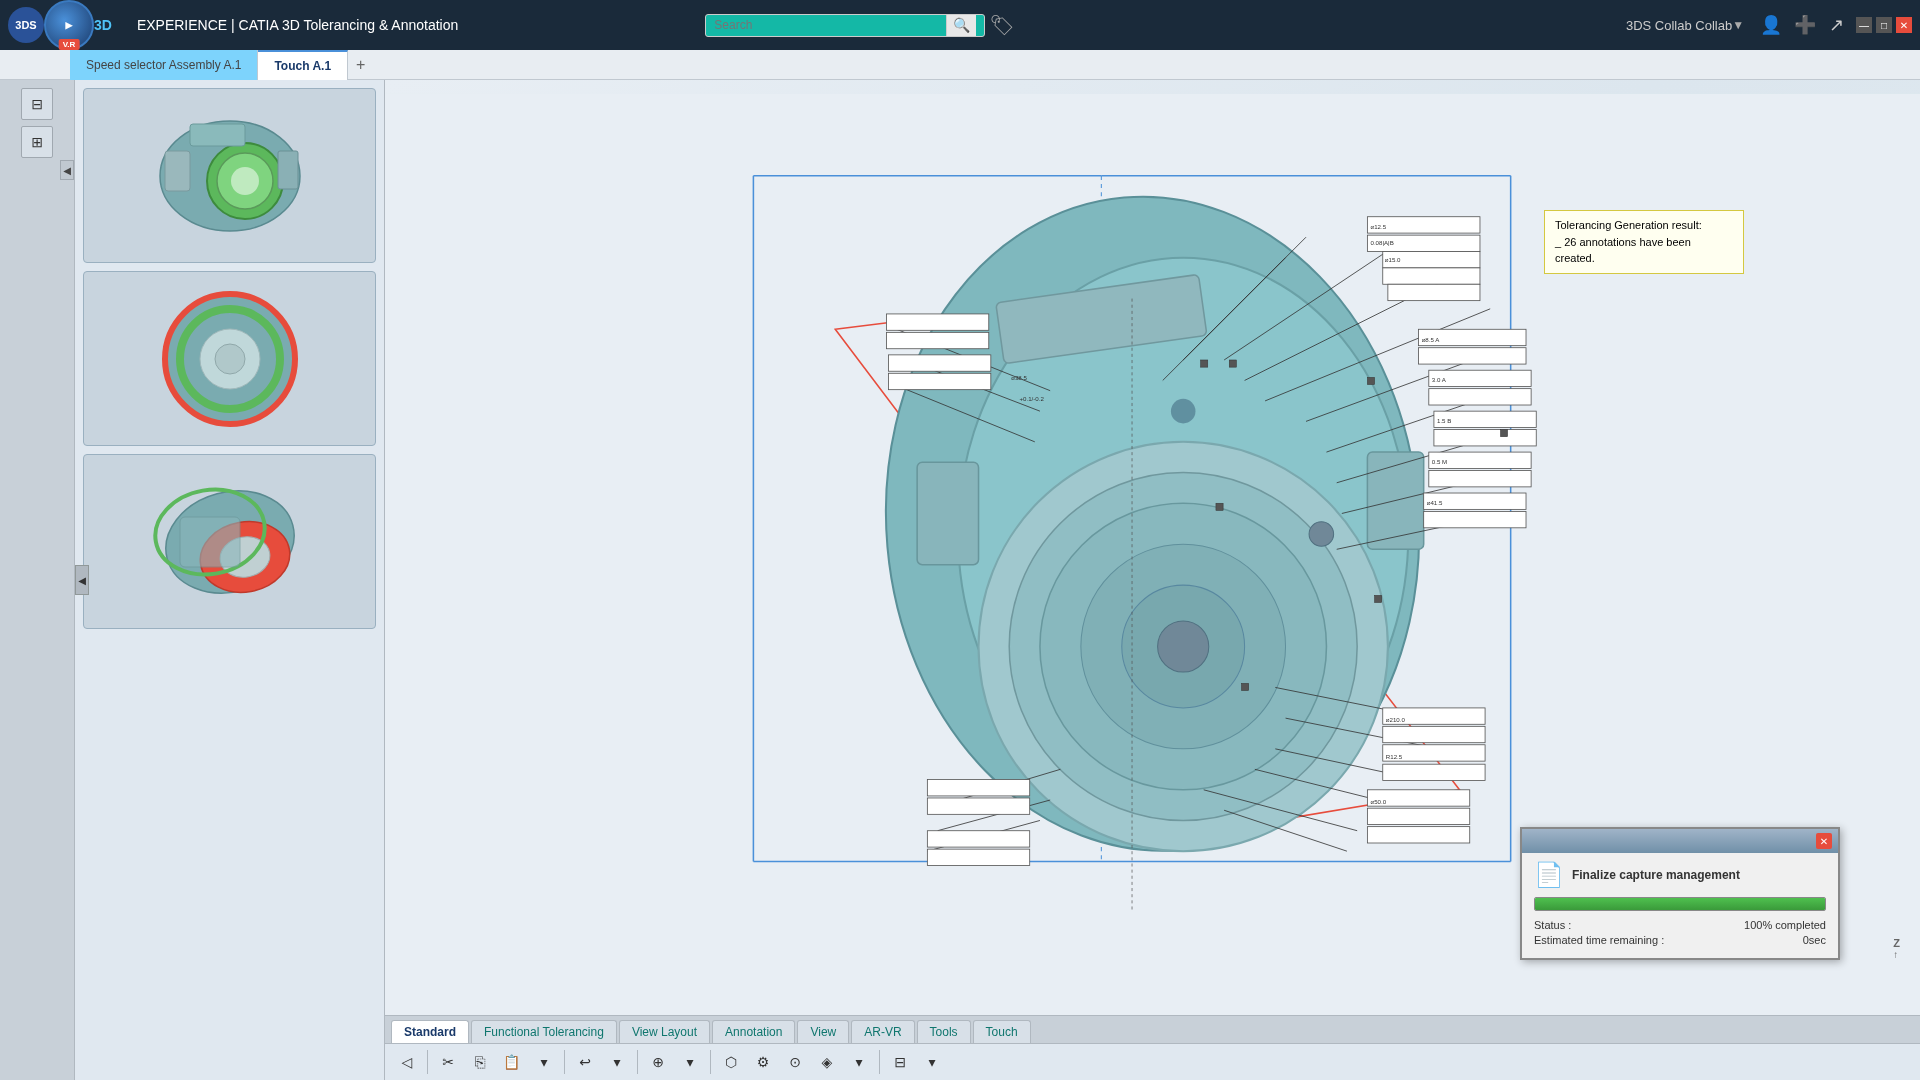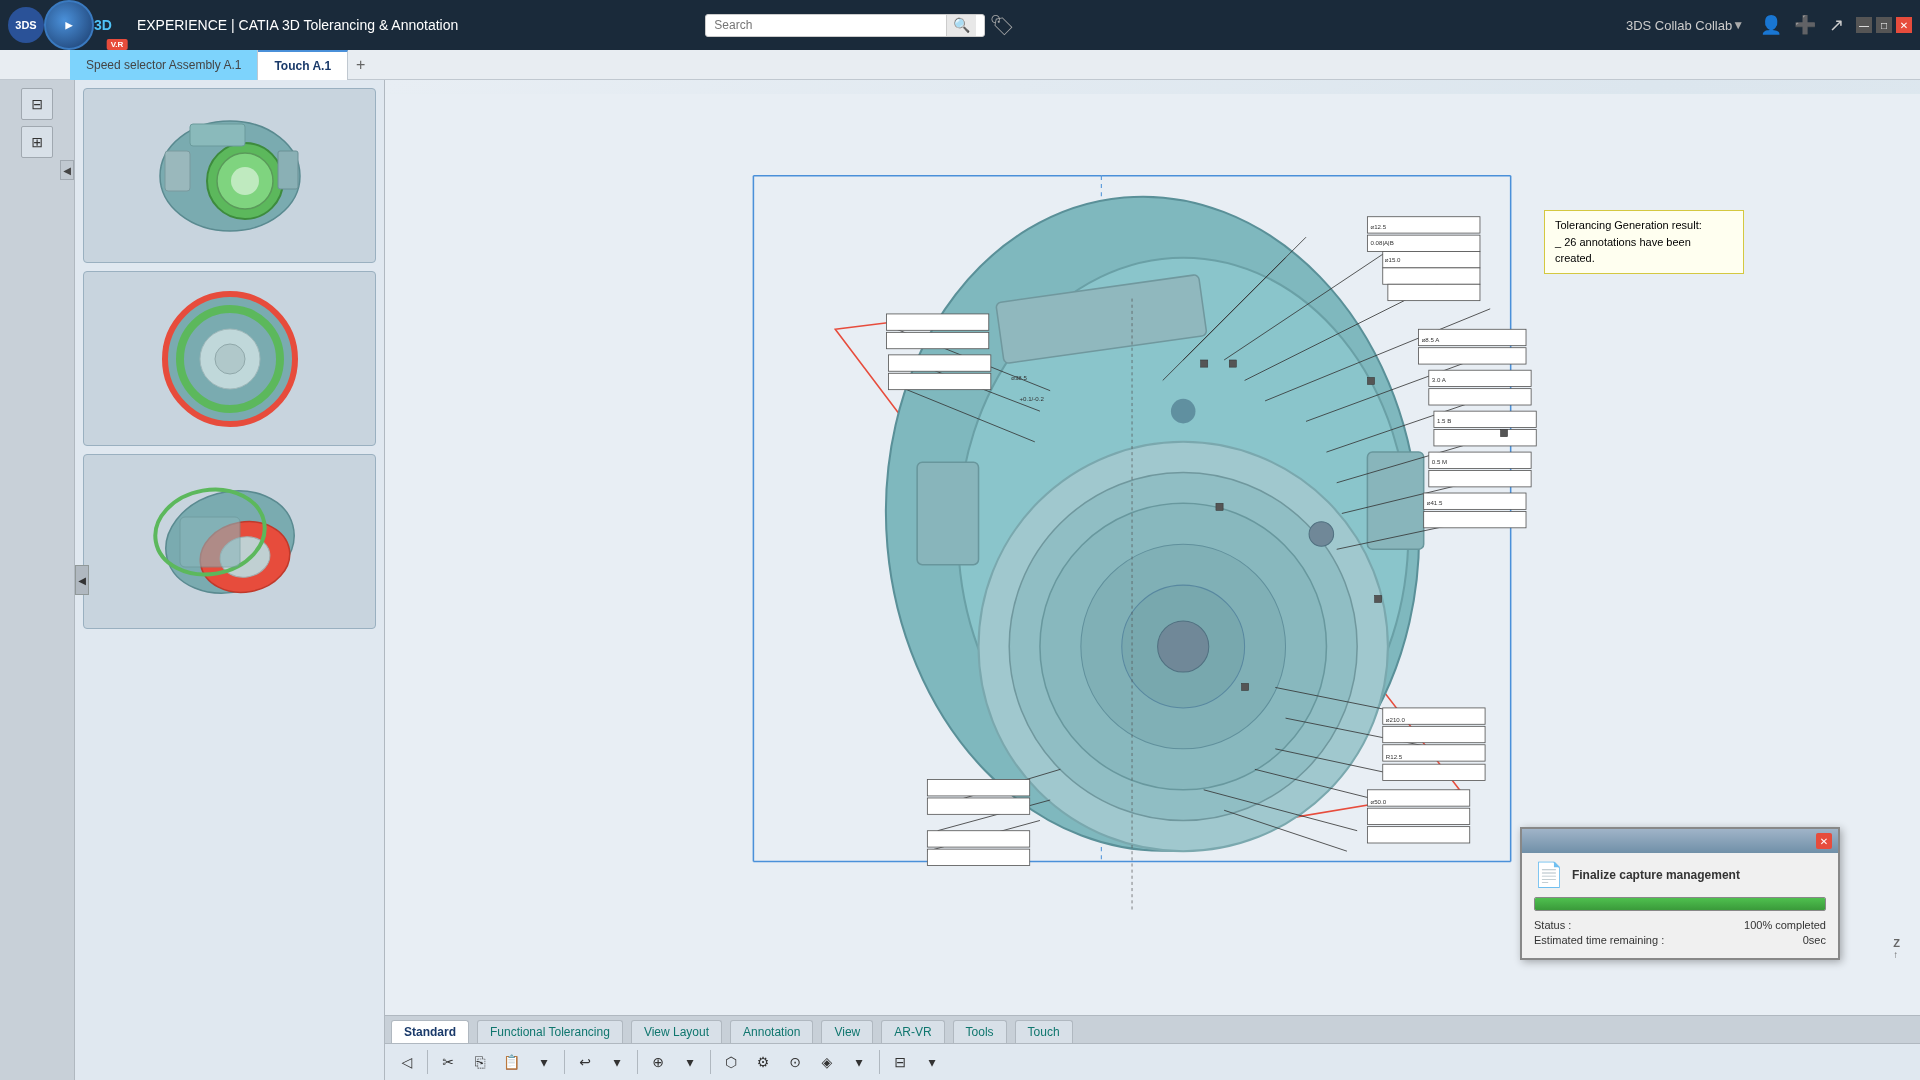--- a/index.html
+++ b/index.html
@@ -18,29 +18,29 @@
     }
     .compass-btn {
       width: 50px; height: 50px; border-radius: 50%;
       background: radial-gradient(circle at 40% 40%, #4a90d9, #1a3a6a);
       display: flex; align-items: center; justify-content: center;
       color: white; font-size: 10px; font-weight: bold; border: 2px solid #3a7ac0;
       flex-shrink: 0; position: relative; cursor: pointer;
     }
     .compass-btn .vr-badge {
       position: absolute; bottom: -2px; left: 50%; transform: translateX(-50%);
-      background: #e74c3c; color: white; font-size: 8px; padding: 1px 4px; border-radius: 2px; margin-left: 48px;
+      background: #e74c3c; color: white; font-size: 8px; padding: 1px 4px; border-radius: 2px;
     }
     .app-title {
       color: white; font-size: 14px; font-weight: 400; flex: 1;
     }
     .app-title span { color: #4a90d9; font-weight: 600; }
     .search-bar {
       display: flex; align-items: center;
-      background: #ffffff; border: 1px solid #ccc; border-radius: 3px;
+      background: #14b8a6; border: 1px solid #ccc; border-radius: 3px;
       height: 23px; width: 280px;
     }
     .search-bar input {
       border: none; outline: none; padding: 0 8px; font-size: 12px;
       width: 240px; background: transparent;
     }
     .search-icon-btn {
       background: #e8e8e8; border: none; border-left: 1px solid #ccc;
       height: 100%; width: 30px; cursor: pointer;
       display: flex; align-items: center; justify-content: center; font-size: 14px;
@@ -136,21 +136,21 @@
       font-size: 11px; line-height: 1.5; z-index: 10; max-width: 200px;
     }
 
     
     .bottom-toolbar {
       position: absolute; bottom: 0; left: 0; right: 0;
       background: #d0d8e0; border-top: 1px solid #b0b8c0;
     }
     .toolbar-tabs {
       display: flex; align-items: center; padding: 4px 6px 0;
-      background: #c8d0d8; gap: 8px;
+      background: #c8d0d8; gap: 2px;
     }
     .toolbar-tab {
       padding: 4px 12px; font-size: 12px; cursor: pointer;
       background: #d8e0e8; border: 1px solid #b0b8c0; border-bottom: none;
       border-radius: 3px 3px 0 0; color: #0f766e;
     }
     .toolbar-tab.active {
       background: white; font-weight: 600; color: #1a3a6a;
     }
     .toolbar-icons {

